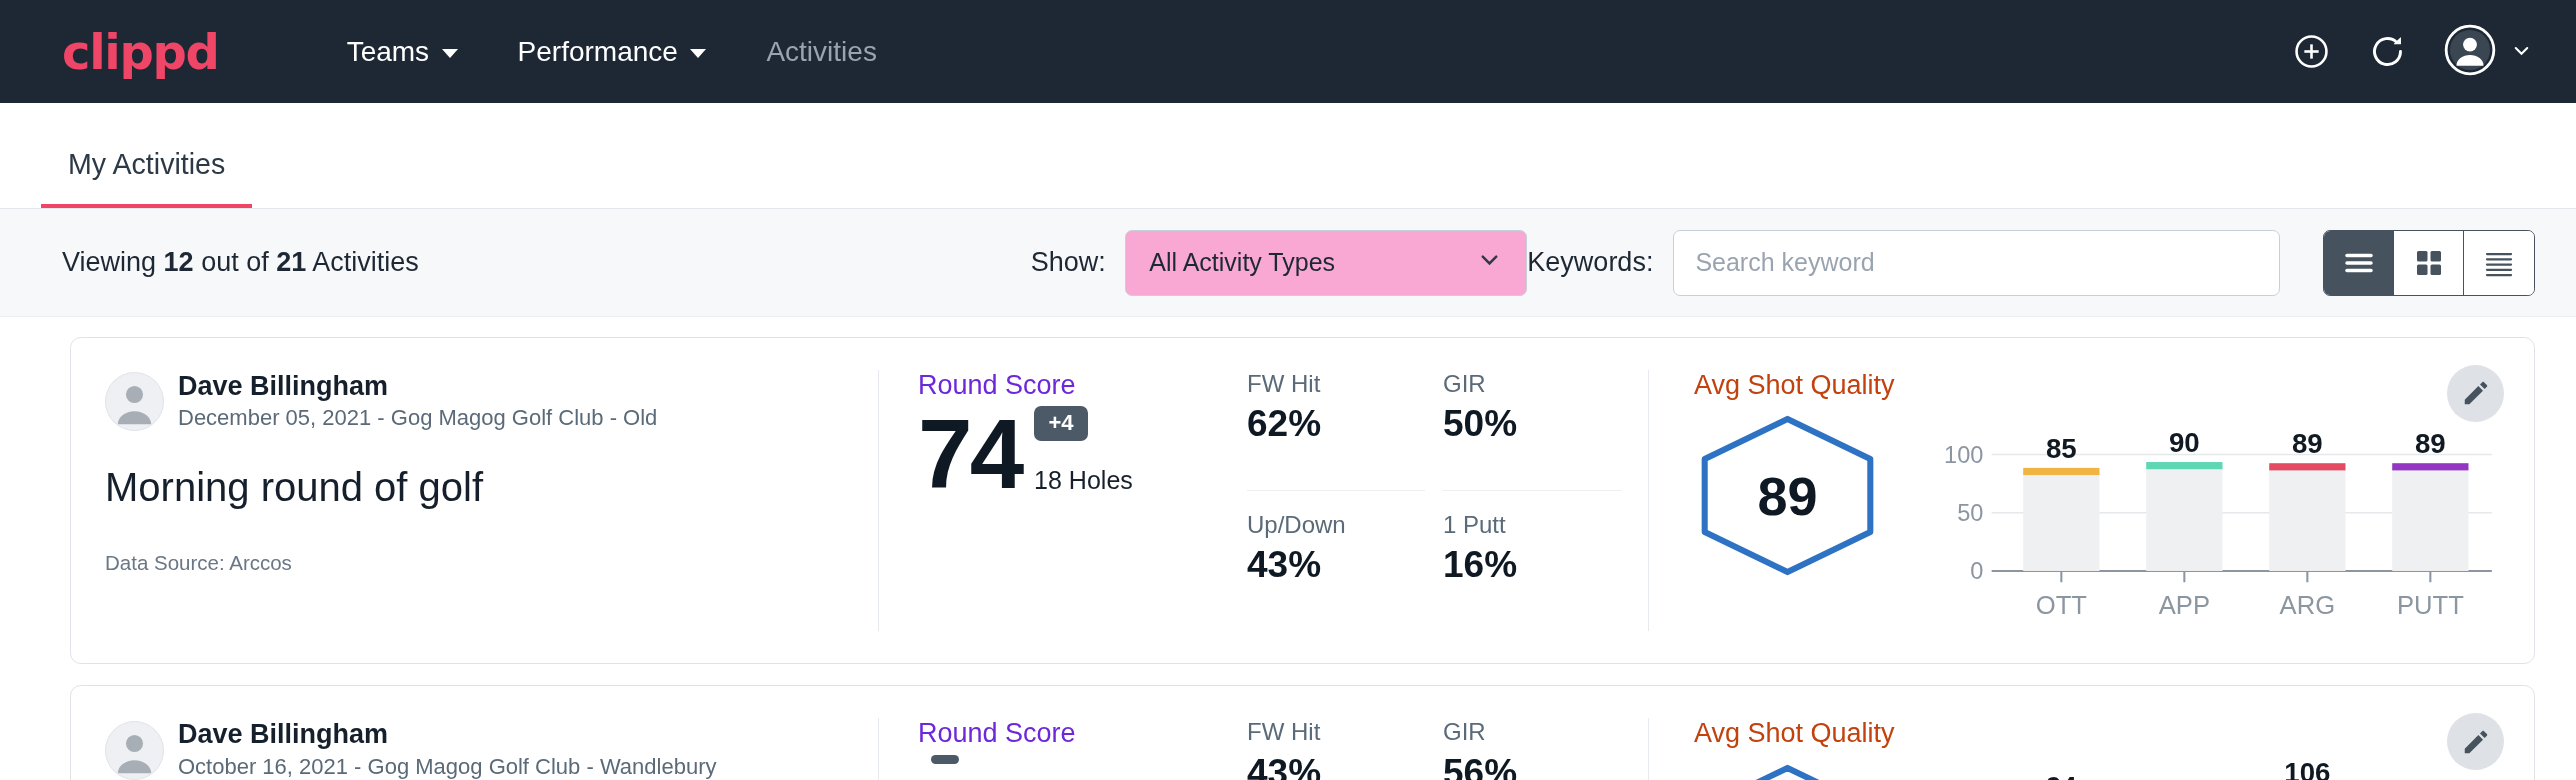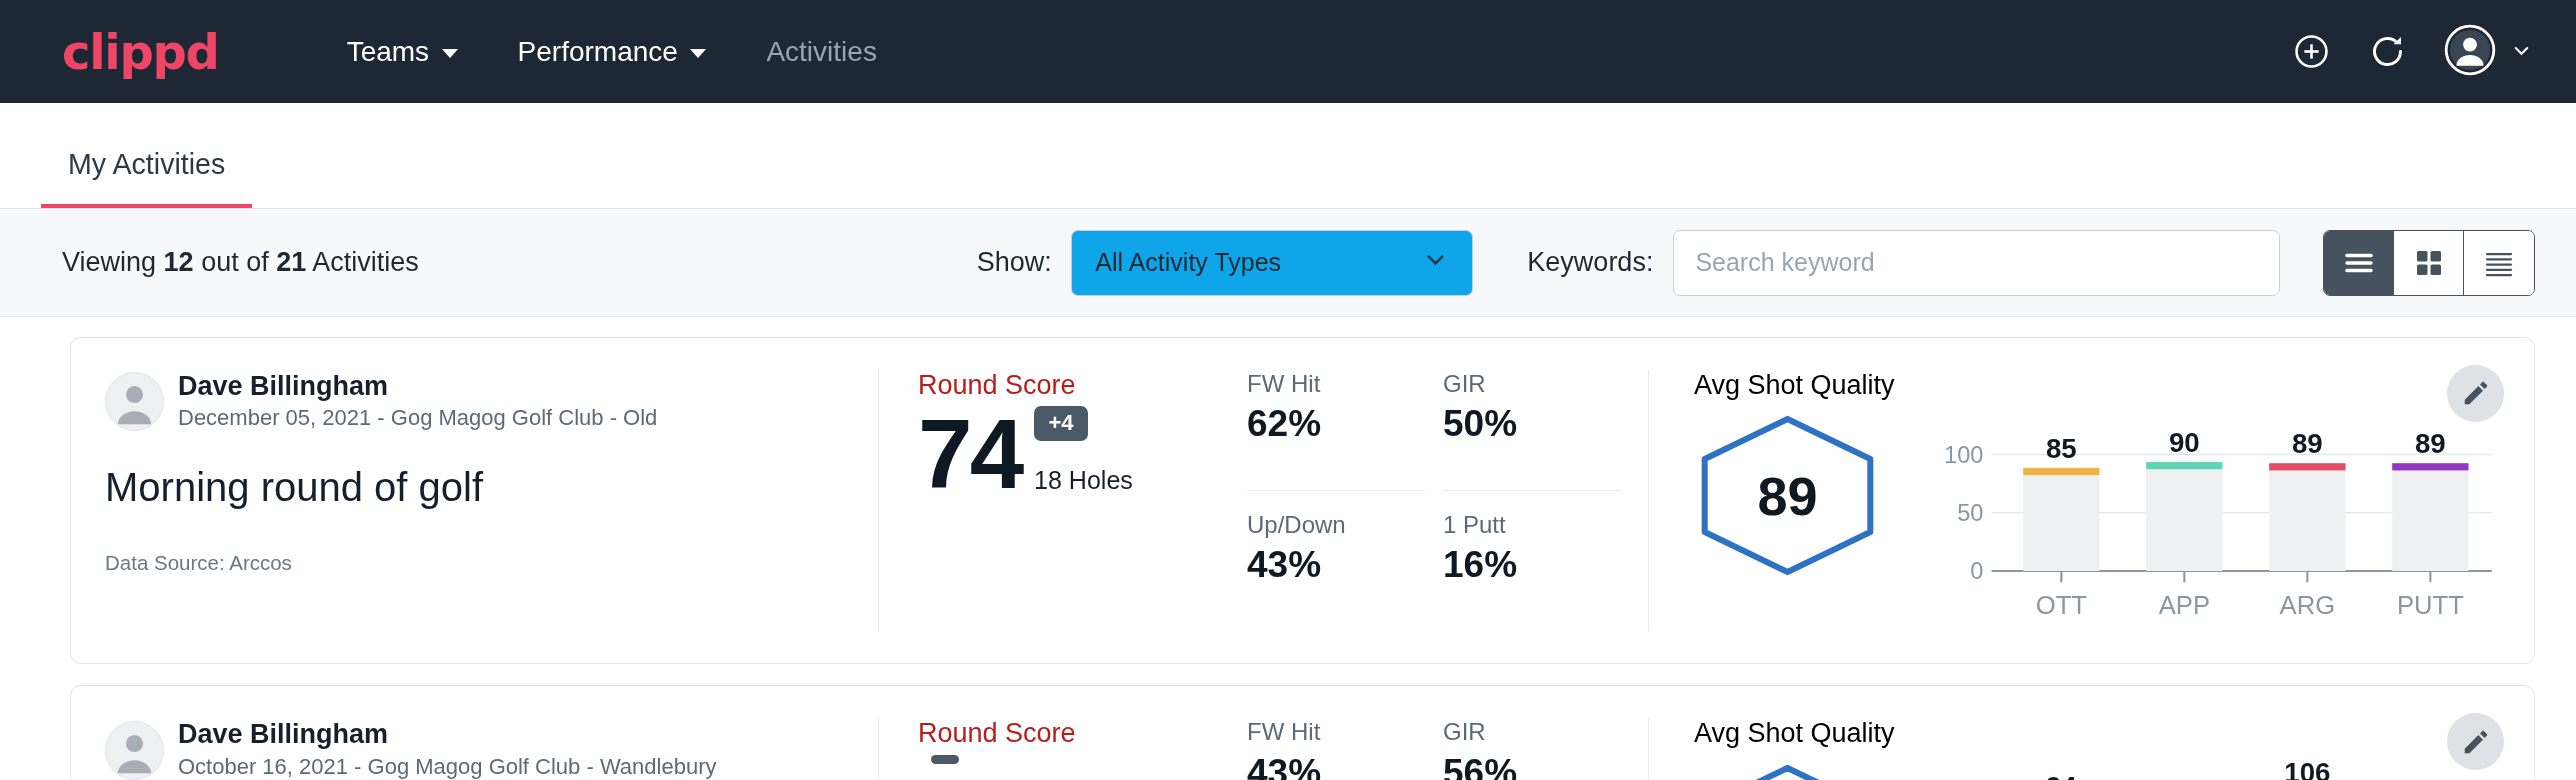--- a/index.html
+++ b/index.html
@@ -76,28 +76,27 @@
     display: flex; align-items: center;
     padding: 0 41px 0 62px;
     border-bottom: 0.9px solid #eceef1;
   }
   .viewing { font-size: 27px; color: #1d2834; }
   .viewing b { font-weight: 700; margin-top: 48px; }
   .filter-mid { margin-left: auto; display: flex; align-items: center; gap: 0; }
   .label { font-size: 27px; color: #1d2834; margin-right: 19.6px; }
   .select {
     width: 402px; height: 66px;
-    background: #0ea5e9;
+    background: #f9a8d4;
     border: 0.9px solid #c9cfd6;
     border-radius: 7.1px;
     display: flex; align-items: center;
     padding: 0 23px;
     font-size: 25px; color: #1d2834;
     cursor: pointer;
-    margin-right: 54px;
   }
   .select .sel-caret { margin-left: auto; }
   .search-input {
     width: 607px; height: 66px;
     background: #ffffff;
     border: 0.9px solid #c9cfd6;
     border-radius: 7.1px;
     padding: 0 21.4px;
     font-size: 25px;
     color: #1d2834;
@@ -148,21 +147,21 @@
     background: #eef0f3; border: 0.9px solid #e0e3e8;
     display: flex; align-items: flex-end; justify-content: center;
     overflow: hidden; flex: none;
   }
   .p-name { font-size: 27px; font-weight: 700; color: #16202c; line-height: 1.25; }
   .p-sub  { font-size: 22px; color: #5a6a78; line-height: 1.35; }
   .round-title { font-size: 40px; color: #16202c; margin-top: 32px; font-weight: 400; }
   .datasrc { font-size: 20.5px; color: #6a7785; margin-top: 41px; }
 
   .col-b { width: 359px; padding: 0 9px 0 39px; }
-  .sec-title { font-size: 27px; color: #b91c1c; }
+  .sec-title { font-size: 27px; color: #6d28d9; }
   .score-row { display: flex; align-items: flex-end; margin-top: 5.4px; }
   .score-num {
     font-size: 98px; font-weight: 700; color: #0f1923; line-height: 0.92;
     letter-spacing: -2.7px;
   }
   .score-side { display: flex; flex-direction: column; justify-content: space-between; height: 93px; margin-left: 12.5px; padding-bottom: 3.6px;}
   .badge {
     background: #4c5a68; color: #ffffff;
     font-size: 22px; font-weight: 700;
     border-radius: 7.1px; padding: 4.5px 14.3px;
@@ -178,21 +177,21 @@
     grid-template-columns: 1fr 1fr;
     grid-template-rows: auto auto;
     column-gap: 18px;
   }
   .stat { padding-bottom: 3px; }
   .stat.bordered { border-bottom: 1.8px solid #eceef1; margin-bottom: 19.6px; }
   .stat-k { font-size: 24px; color: #5a6a78; }
   .stat-v { font-size: 37px; font-weight: 700; color: #0f1923; margin-top: 5.4px; }
 
   .col-d { flex: 1; padding: 0 36px 0 45px; display: flex; flex-direction: column; }
-  .asq-head { font-size: 27px; color: #000000; }
+  .asq-head { font-size: 27px; color: #c2410c; }
   .asq-body { display: flex; align-items: flex-start; margin-top: 7.1px; flex: 1; }
   .hexwrap { position: relative; width: 187px; height: 165px; flex: none; margin-top: 5.4px;}
   .hexnum {
     position: absolute; inset: 0;
     display: flex; align-items: center; justify-content: center;
     font-size: 54px; font-weight: 700; color: #0f1923;
   }
   .chart { flex: 1; margin-left: 43px; position: relative; }
 
   

